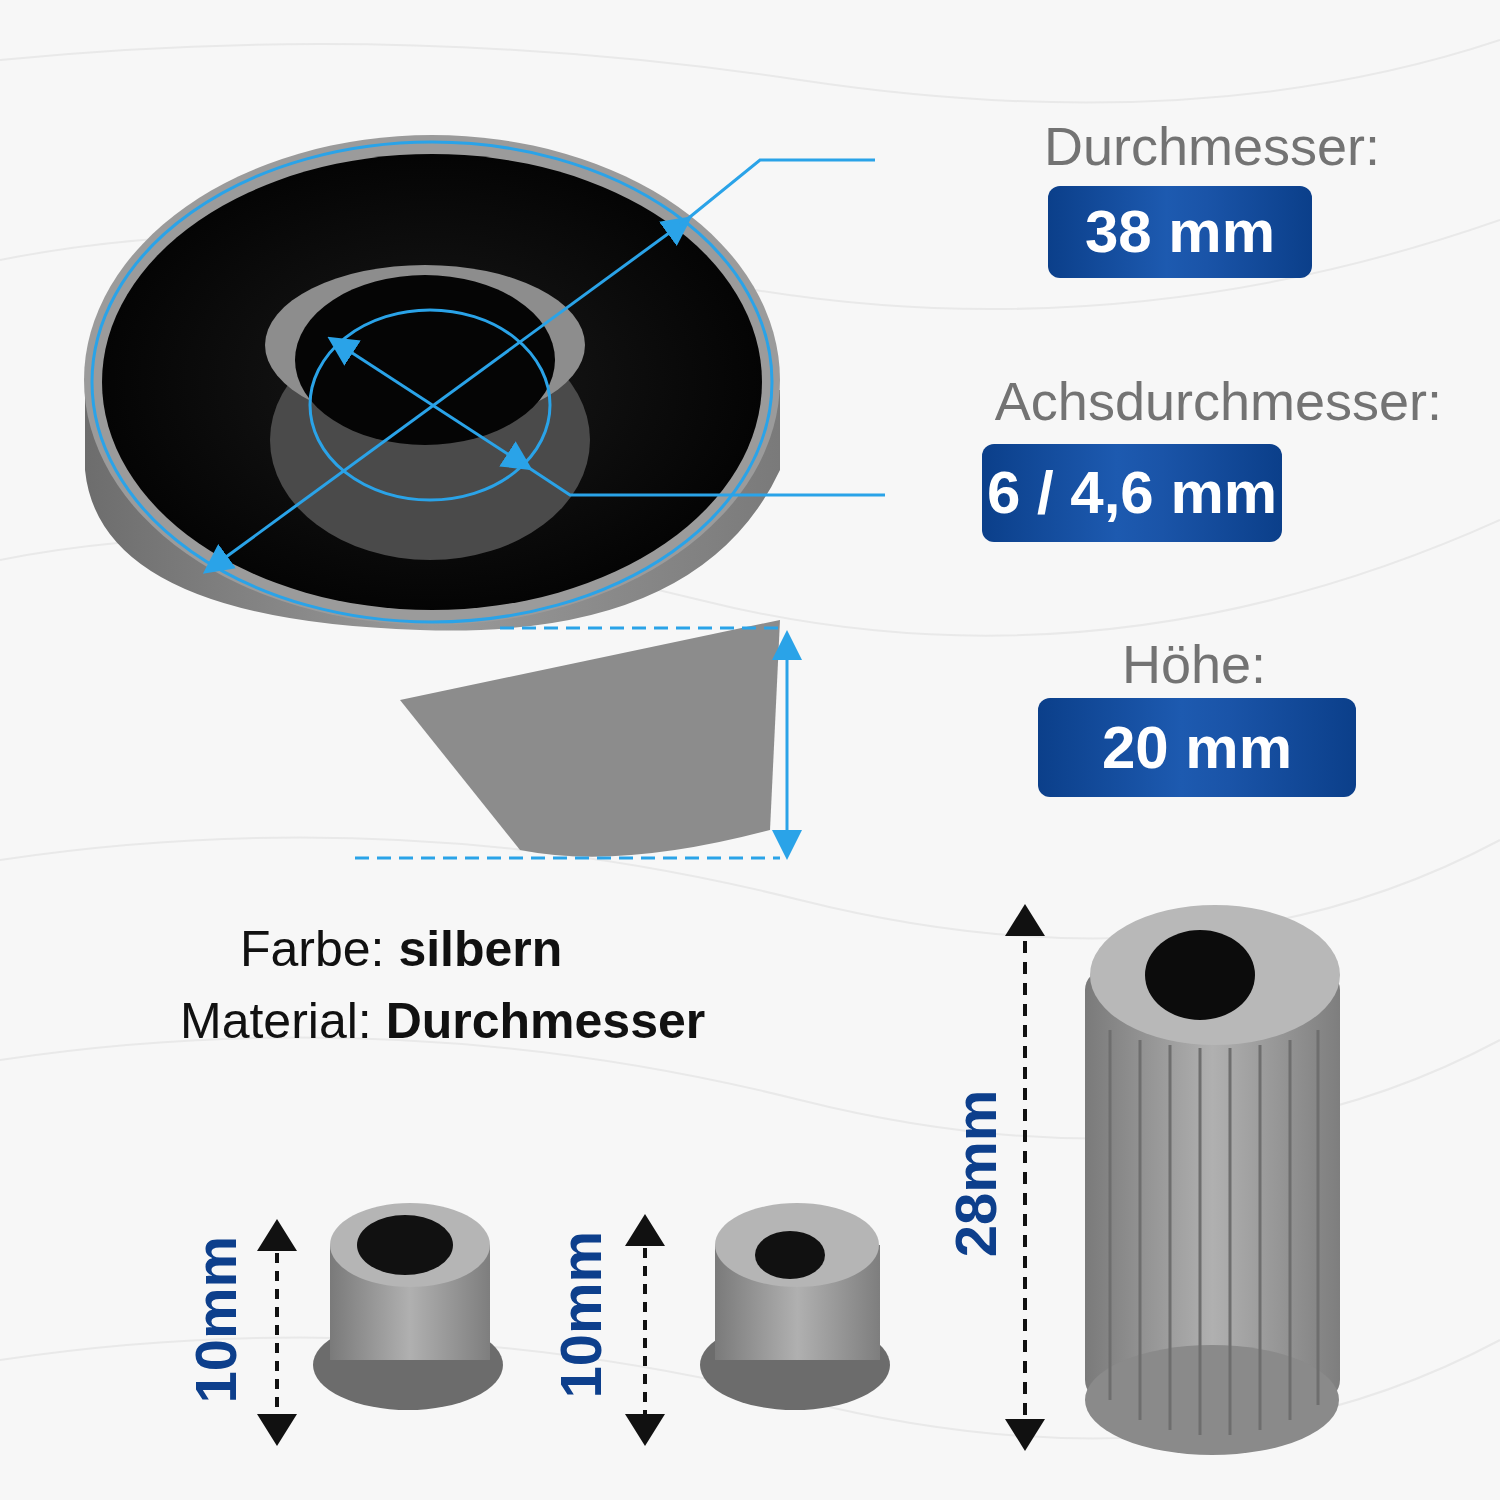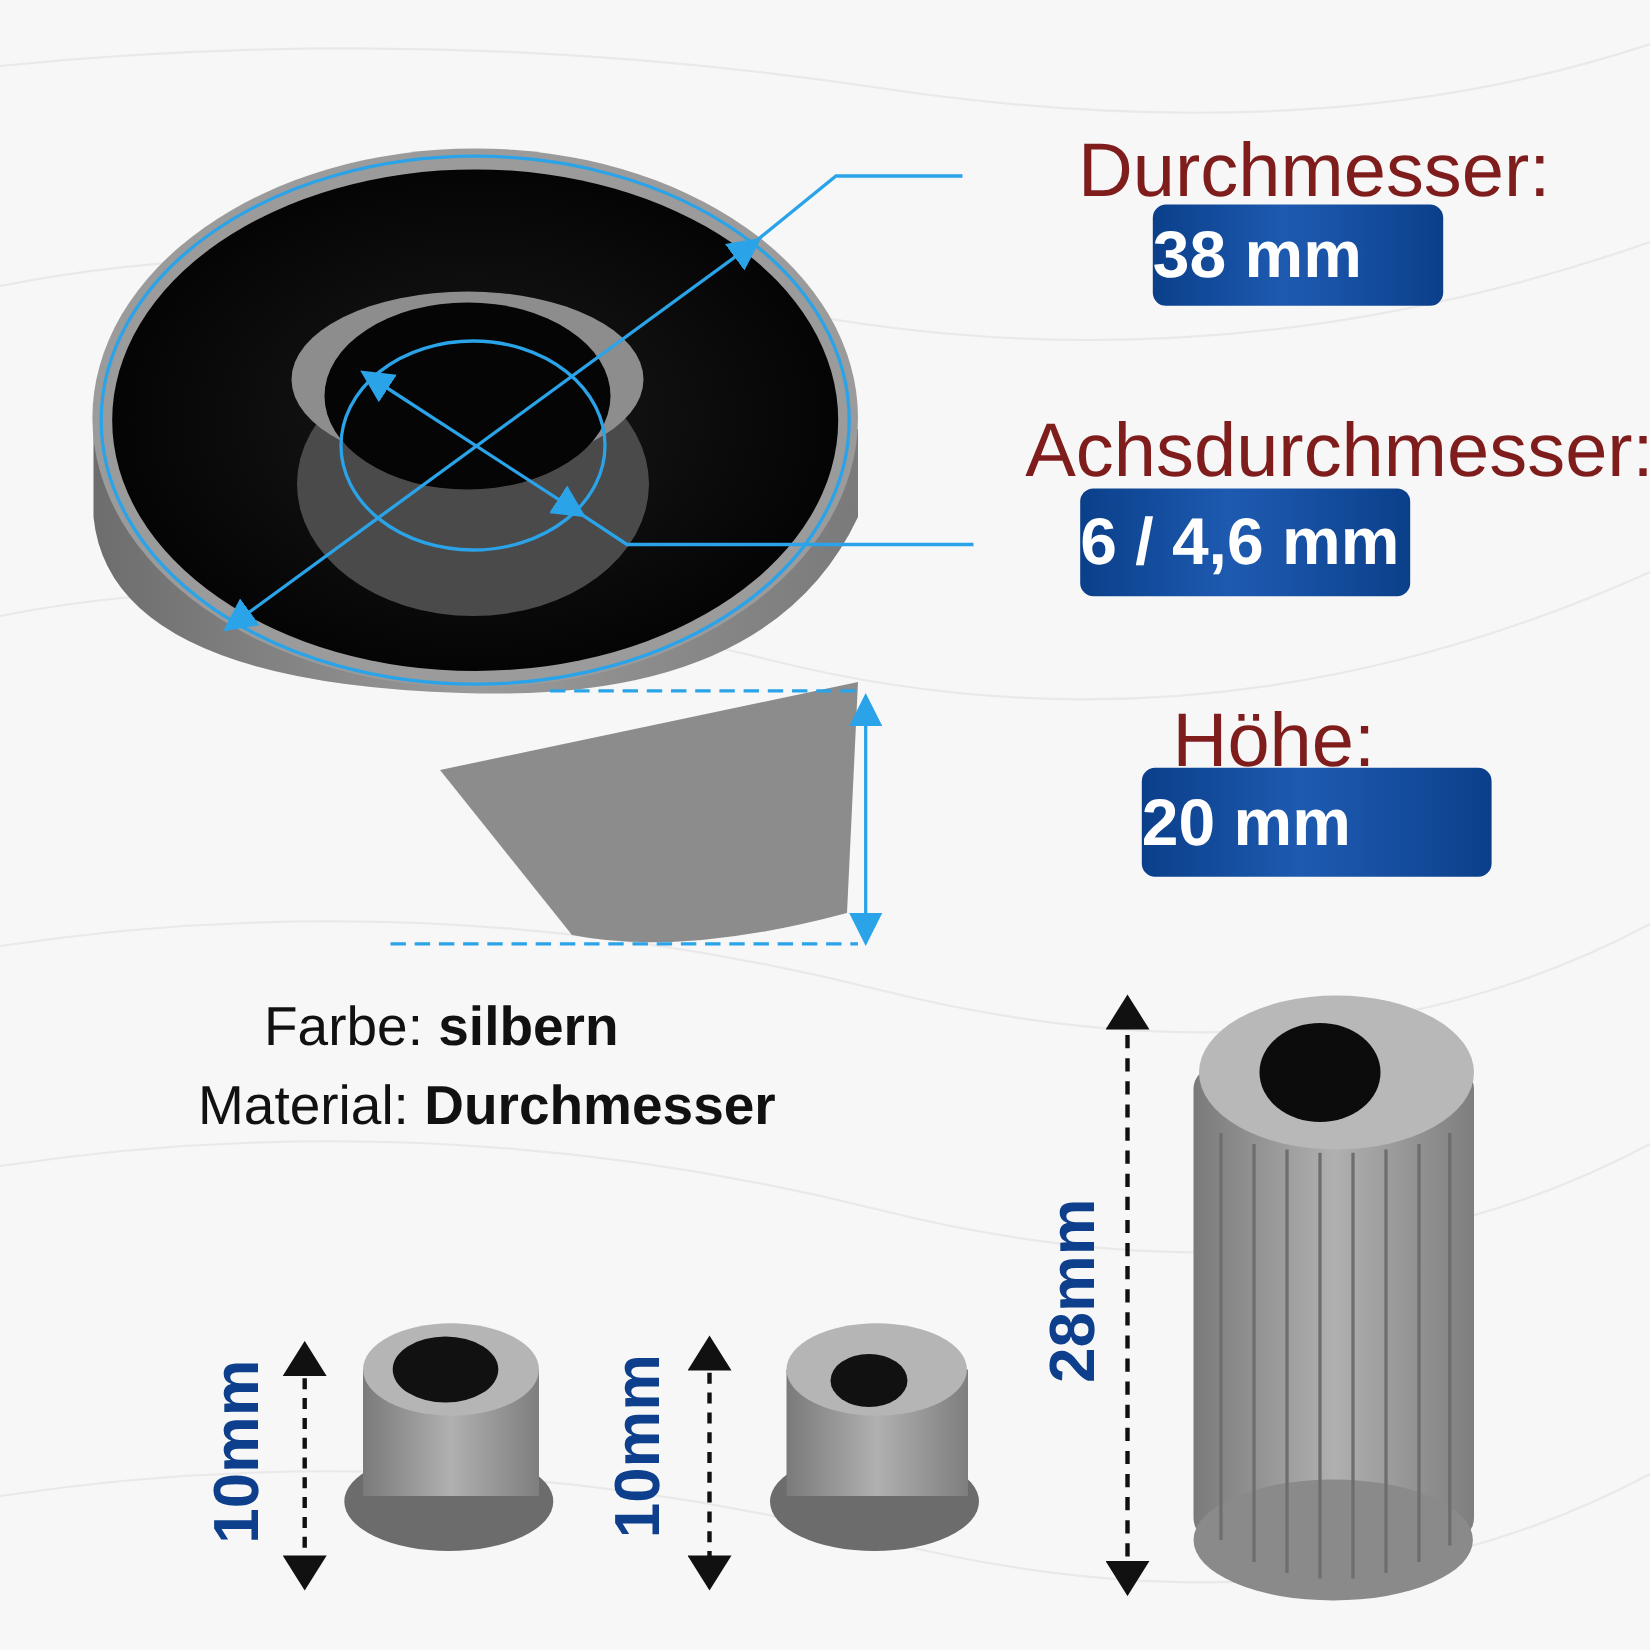--- a/index.html
+++ b/index.html
@@ -4,30 +4,30 @@
 <style>
   html, body { margin:0; padding:0; }
   body {
     width:1500px; height:1500px; position:relative; overflow:hidden;
     background:#f7f7f7;
     font-family:"Liberation Sans", sans-serif;
   }
   .bg-lines { position:absolute; inset:0; }
   .abs { position:absolute; }
   .label {
-    position:absolute; color:#7f1d1d; font-size:69px; text-align:left;
+    position:absolute; color:#737373; font-size:54px; text-align:right;
     font-family:"Liberation Sans", sans-serif; white-space:nowrap;
   }
   .badge {
     position:absolute; color:#fff; font-weight:bold; font-size:60px;
-    border-radius:12px; text-align:left;
+    border-radius:12px; text-align:center;
     background:linear-gradient(90deg,#0b3f8a 0%,#1d5ab0 45%,#1a54a8 60%,#0b3f8a 100%);
     font-family:"Liberation Sans", sans-serif; white-space:nowrap;
   }
-  .spec-text { position:absolute; font-size:50px; color:#111; white-space:nowrap; text-align:right; }
+  .spec-text { position:absolute; font-size:50px; color:#111; white-space:nowrap; text-align:right;margin-top:16px; }
   .spec-text b { font-weight:bold; }
   .vert-label {
     position:absolute; color:#0d3f8c; font-weight:bold; font-size:58px;
     transform:rotate(-90deg); transform-origin:center; white-space:nowrap;
   }
 </style>
 </head>
 <body>
 
 <svg class="bg-lines" width="1500" height="1500" viewBox="0 0 1500 1500">

